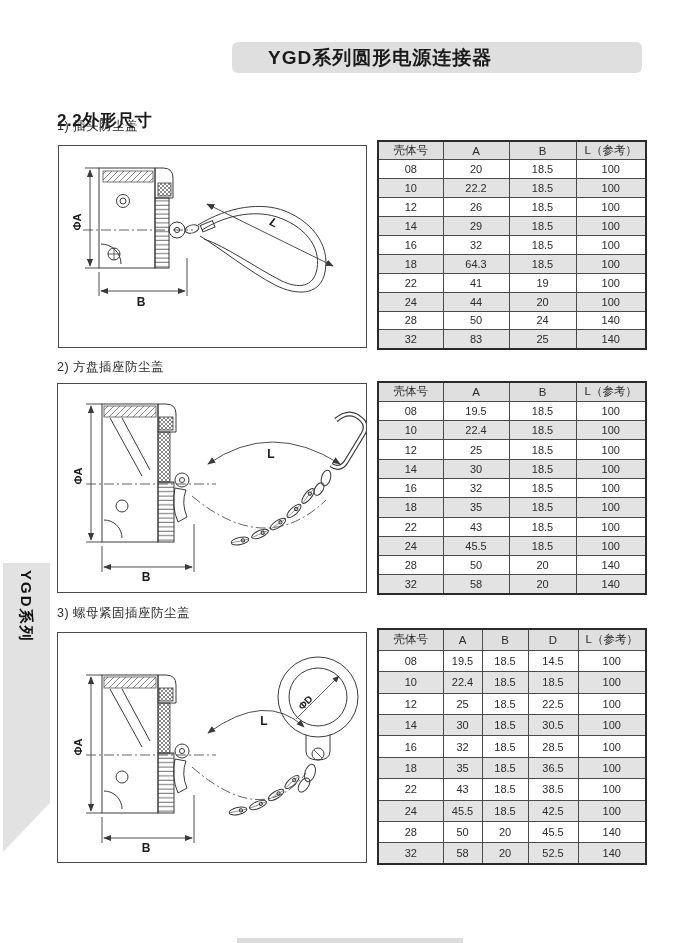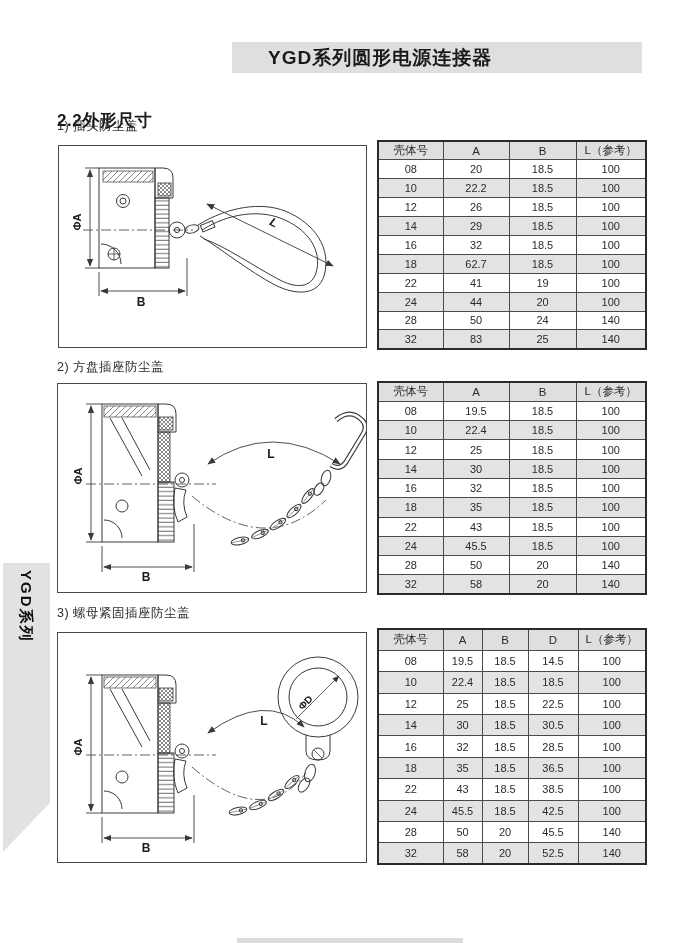--- a/index.html
+++ b/index.html
@@ -4,21 +4,21 @@
 <style>
   html,body{margin:0;padding:0;}
   body{
     width:700px;height:943px;position:relative;overflow:hidden;
     background:#ffffff;color:#1a1a1a;
     font-family:"Liberation Sans","DejaVu Sans",sans-serif;
   }
   .banner{
     position:absolute;left:232px;top:42px;width:410px;height:31px;
     background:#dfdfdf;box-sizing:border-box;padding-left:36px;
-    font-size:19px;font-weight:bold;line-height:31px;letter-spacing:1px;
+    font-size:19px;font-weight:bold;line-height:31px;letter-spacing:1px;border-radius:6px;
   }
   .section-title{
     position:absolute;left:57px;top:109px;
     font-size:17px;font-weight:bold;letter-spacing:.5px;
   }
   .sub-label{
     position:absolute;left:57px;font-size:12.5px;color:#2b2b2b;letter-spacing:.5px;text-align:right;
   }
   .sub1{top:118px}.sub2{top:359px}.sub3{top:605px}
   .frame{
@@ -170,21 +170,21 @@
           <td>100</td>
         </tr>
         <tr>
           <td>16</td>
           <td>32</td>
           <td>18.5</td>
           <td>100</td>
         </tr>
         <tr>
           <td>18</td>
-          <td>62.7</td>
+          <td>64.3</td>
           <td>18.5</td>
           <td>100</td>
         </tr>
         <tr>
           <td>22</td>
           <td>41</td>
           <td>19</td>
           <td>100</td>
         </tr>
         <tr>

